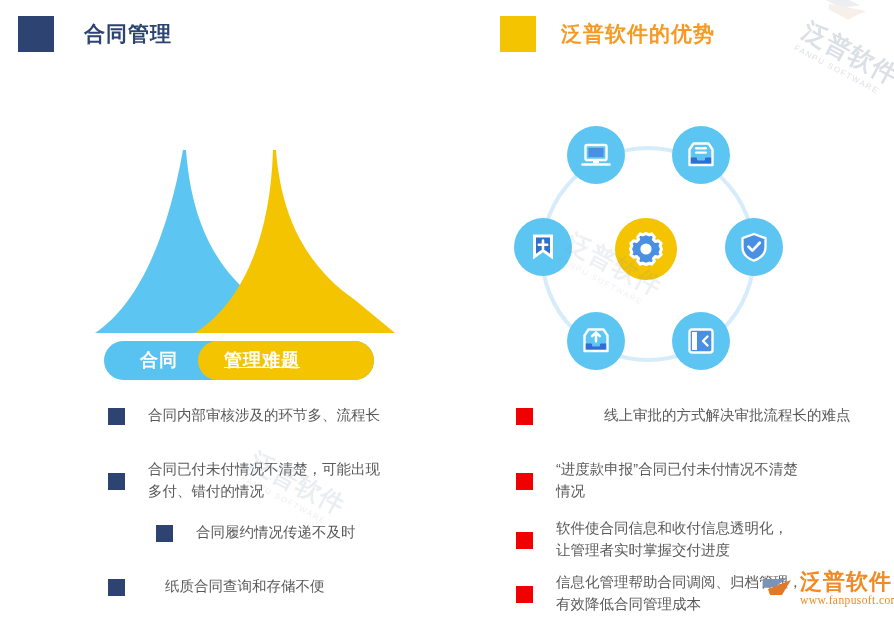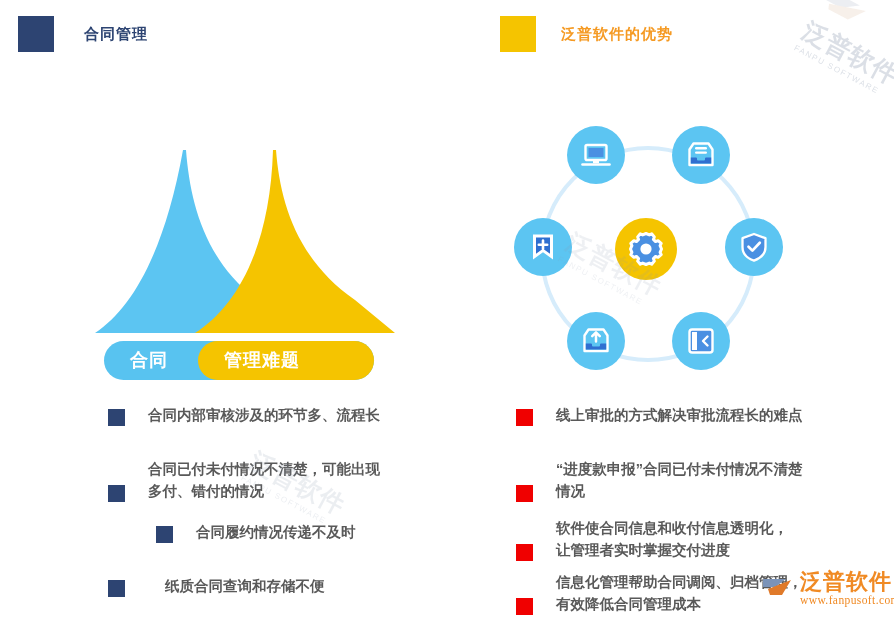--- a/index.html
+++ b/index.html
@@ -20,21 +20,21 @@
   .hdr {
     position: absolute;
     display: flex;
     align-items: center;
   }
   .hdr-sq {
     width: 36px;
     height: 36px;
   }
   .hdr-title {
-    font-size: 15px;
+    font-size: 21px;
     font-weight: bold;
     letter-spacing: 1px;
     white-space: nowrap;
   }
   #hdr-left  { left: 18px;  top: 16px; }
   #hdr-left .hdr-sq { background: #2d4472; }
   #hdr-left .hdr-title { color: #2d4472; margin-left: 30px; }
 
   #hdr-right { left: 500px; top: 16px; }
   #hdr-right .hdr-sq { background: #f5c400; }
@@ -76,22 +76,22 @@
     position: absolute;
     top: 0;
     height: 39px;
     line-height: 39px;
     color: #ffffff;
     font-size: 18px;
     font-weight: bold;
     letter-spacing: 1px;
     white-space: nowrap;
   }
-  #pill-txt-1 { left: 26px; }
-  #pill-txt-2 { left: 120px; }
+  #pill-txt-1 { left: 36px; }
+  #pill-txt-2 { left: 120px; text-decoration: underline; }
 
   
   #ring {
     position: absolute;
     left: 505px;
     top: 112px;
     width: 290px;
     height: 290px;
   }
   #ring-circle {
@@ -126,22 +126,21 @@
   }
 
   
   .bullets { position: absolute; }
   #bullets-left  { left: 108px; top: 404px; width: 320px; }
   #bullets-right { left: 516px; top: 404px; width: 340px; }
 
   .bullet {
     position: absolute;
     display: flex;
-    align-items: flex-end;
-    font-weight: bold;
+    align-items: center;
   }
   .bullet-sq {
     width: 17px;
     height: 17px;
     flex: 0 0 auto;
     margin-top: 3px;
   }
   #bullets-left  .bullet-sq { background: #2d4472; }
   #bullets-right .bullet-sq { background: #f00000; }
   .bullet-txt {
@@ -325,21 +324,21 @@
     <div class="bullet-sq"></div>
     <div class="bullet-txt">合同履约情况传递不及时</div>
   </div>
   <div class="bullet" style="top:171px;gap:17px;">
     <div class="bullet-sq"></div>
     <div class="bullet-txt">纸质合同查询和存储不便</div>
   </div>
 </div>
 
 <div class="bullets" id="bullets-right">
-  <div class="bullet" style="top:0px;">
+  <div class="bullet" style="top:0px;gap:48px;">
     <div class="bullet-sq"></div>
     <div class="bullet-txt">线上审批的方式解决审批流程长的难点</div>
   </div>
   <div class="bullet" style="top:54px;">
     <div class="bullet-sq"></div>
     <div class="bullet-txt">“进度款申报”合同已付未付情况不清楚
 情况</div>
   </div>
   <div class="bullet" style="top:113px;">
     <div class="bullet-sq"></div>

